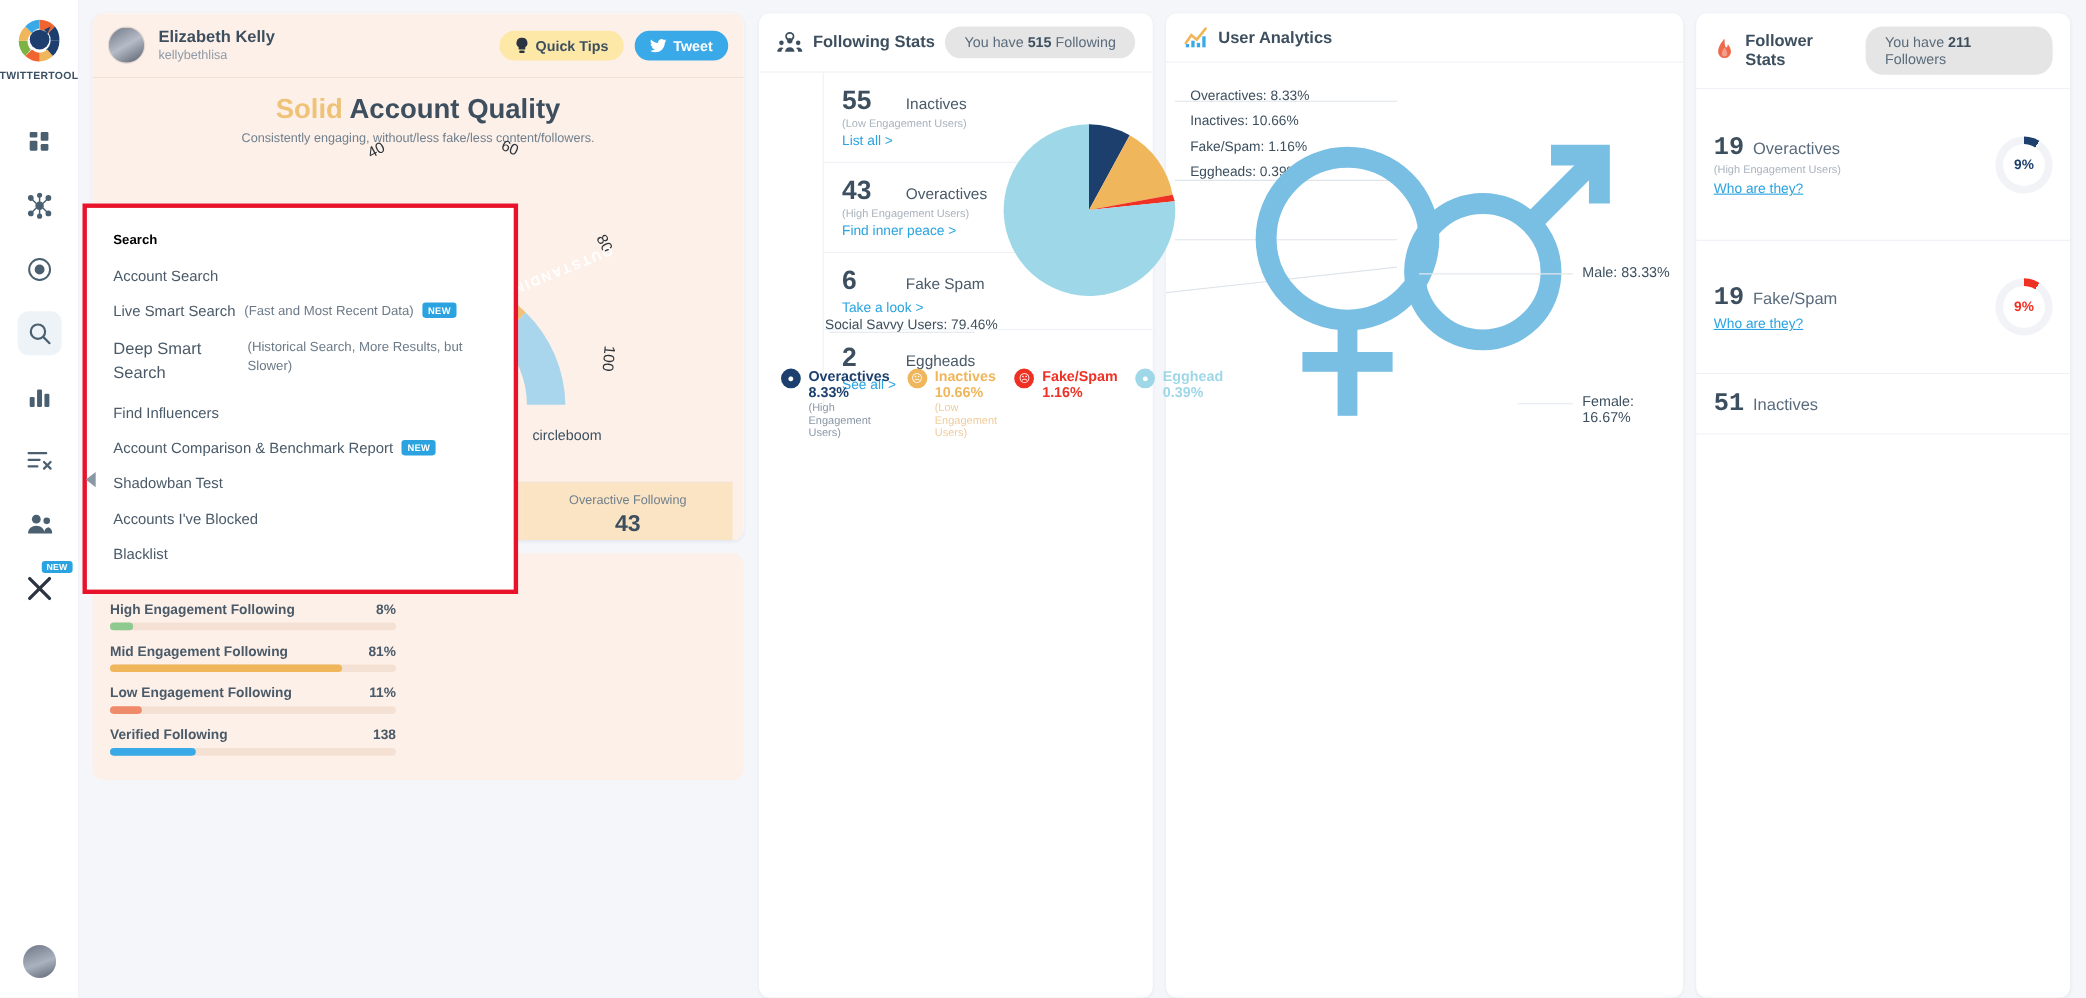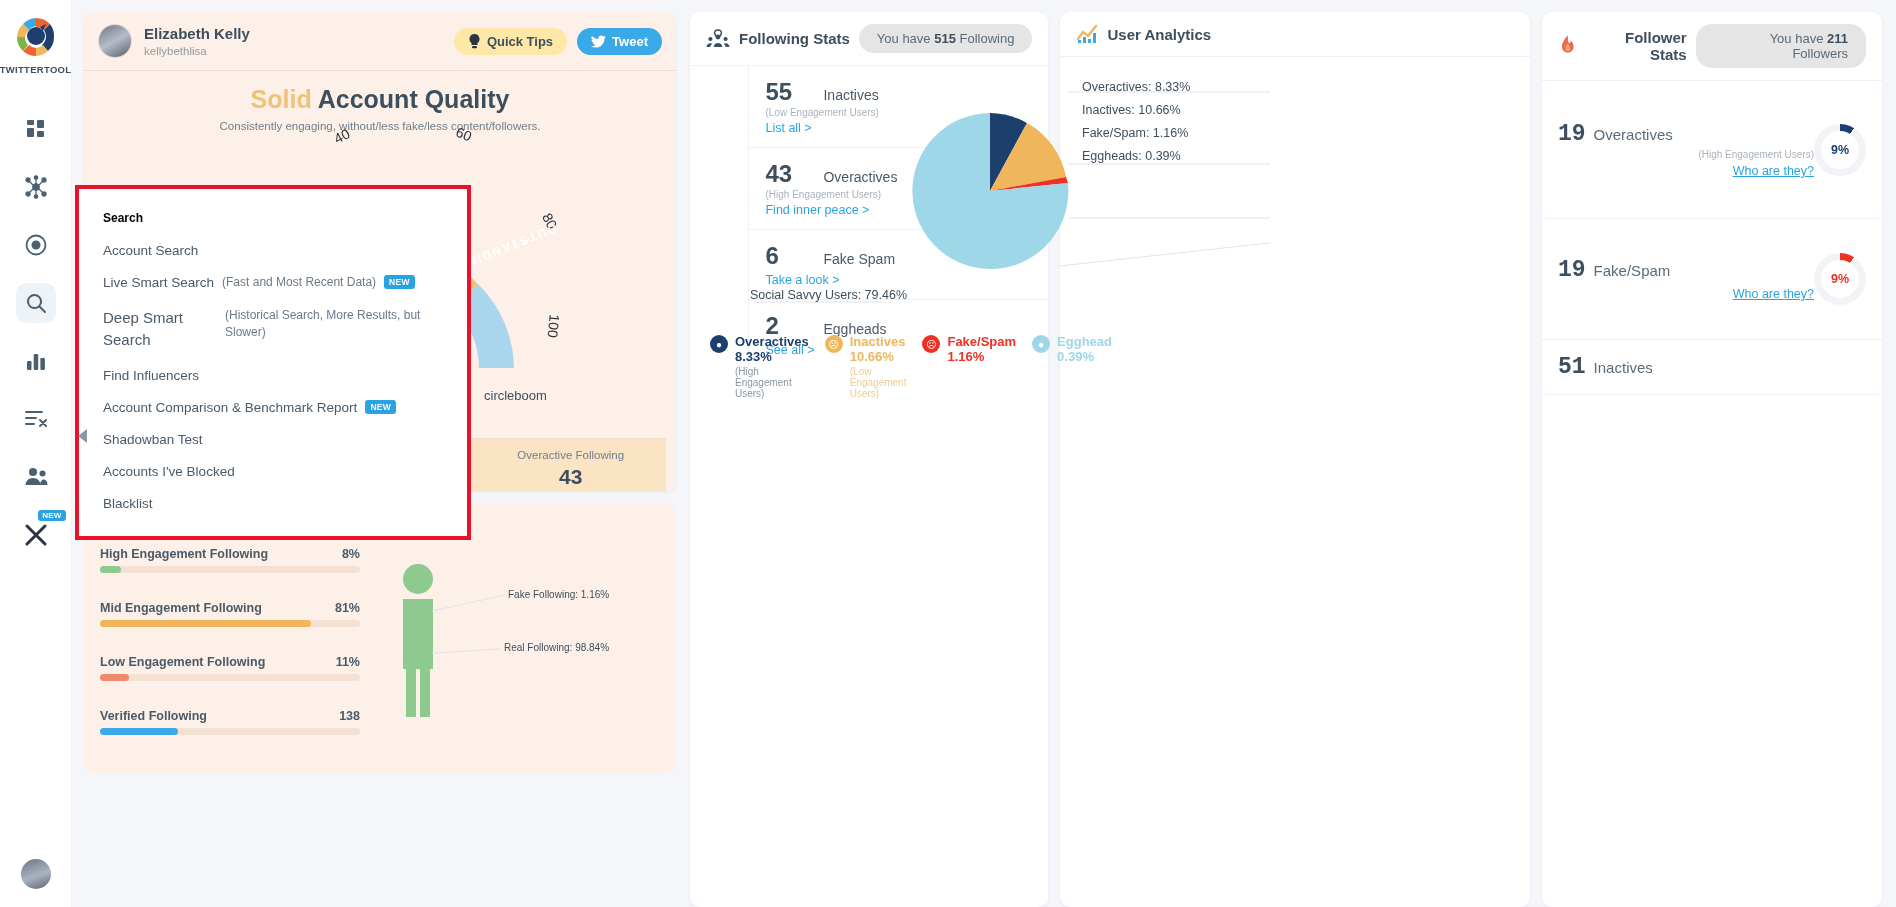--- a/index.html
+++ b/index.html
@@ -94,21 +94,21 @@
   .sb-val { font-size: 21px; font-weight: 700; color: #3d4f5e; margin-top: 4px; }
   .sb-amber { background: #fbe4c4; }
 
   
   .fc-card { background: #fdf0e9; border-radius: 10px; padding: 14px 16px 10px; }
   .fc-head { display: flex; align-items: center; gap: 8px; font-size: 15px; margin-bottom: 12px; }
   .fc-head b { color: #3d4f5e; }
   .fc-head span.light { color: #8f9aa6; }
   .fc-grid { display: flex; gap: 10px; }
   .fc-bars { width: 260px; }
-  .bar-row { margin-bottom: 28px; }
+  .bar-row { margin-bottom: 12px; }
   .bar-top { display: flex; justify-content: space-between; font-size: 12.5px; color: #4a5a68; font-weight: 700; }
   .bar-track { height: 7px; border-radius: 4px; background: #f5e1d4; margin-top: 5px; }
   .bar-fill { height: 7px; border-radius: 4px; }
   .fc-fig { flex: 1; position: relative; }
   .fig-label { position: absolute; font-size: 10px; color: #3d4f5e; }
 
   
   .panel-head {
     display: flex; align-items: center; gap: 9px;
     padding: 12px 16px; border-bottom: 1px solid #eef1f6;
@@ -133,21 +133,21 @@
 
   .fs-side { width: 300px; flex: 0 0 300px; border-left: 1px solid #eef1f6; }
   .fs-item { padding: 12px 16px; border-bottom: 1px solid #eef1f6; }
   .fs-item:last-child { border-bottom: none; }
   .fsi-top { display: flex; align-items: baseline; gap: 16px; }
   .fsi-num { font-size: 24px; font-weight: 700; color: #3d4f5e; min-width: 42px; }
   .fsi-name { font-size: 14px; color: #4a5a68; }
   .fsi-sub { font-size: 10px; color: #aab3bd; margin-top: 1px; }
   .fsi-link { font-size: 12.5px; color: #2aa3e0; margin-top: 3px; cursor: pointer; }
 
-  .row2 { display: flex; gap: 12px; flex: 1; text-align: right; }
+  .row2 { display: flex; gap: 12px; flex: 1; }
   .ua-card { flex: 1; }
   .ua-body { position: relative; height: 400px; }
   .gender-label { position: absolute; font-size: 13px; color: #3d4f5e; }
 
   .fl-card { width: 340px; flex: 0 0 340px; }
   .fl-item { display: flex; align-items: center; padding: 14px 16px; border-bottom: 1px solid #eef1f6; }
   .fl-left { flex: 1; }
   .fl-top { display: flex; align-items: baseline; gap: 8px; }
   .fl-num { font-size: 23px; font-weight: 700; color: #3d4f5e; font-family: Liberation Mono, monospace; }
   .fl-name { font-size: 15px; color: #5a6b7b; }
@@ -388,31 +388,20 @@
               <div class="bar-top">
                 <span>Verified Following</span>
                 <span>138</span>
               </div>
               <div class="bar-track">
                   <div class="bar-fill" style="width:30%;background:#3aa9e8"></div>
                 </div>
             </div>
           </div>
 
-          <div class="fc-fig">
-            <svg width="230" height="160" viewBox="0 0 230 160" style="position:absolute;left:0;top:10px;">
-              <circle cx="48" cy="22" r="15" fill="#8ec98f"></circle>
-              <path d="M33 42 h30 v70 h-30 z" fill="#8ec98f"></path>
-              <path d="M36 112 h10 v48 h-10 z M50 112 h10 v48 h-10 z" fill="#8ec98f"></path>
-              <path d="M62 54 L135 38" stroke="#dfe4ea" stroke-width="1"></path>
-              <path d="M62 96 L130 92" stroke="#dfe4ea" stroke-width="1"></path>
-            </svg>
-            <div class="fig-label" style="left:138px;top:42px;">Fake Following: 1.16%</div>
-            <div class="fig-label" style="left:134px;top:95px;">Real Following: 98.84%</div>
-          </div>
         </div>
       </div>
     </div>
 
     <div class="col-right">
 
       <div class="card">
         <div class="panel-head">
           <svg width="24" height="19" viewBox="0 0 24 20" fill="#3d4f5e">
             <path d="M12 1c-2 0-3.6 1.4-3.6 3.2 0 2.3 3.6 5 3.6 5s3.6-2.7 3.6-5C15.6 2.4 14 1 12 1z" fill="none" stroke="#3d4f5e" stroke-width="1.6"></path>
@@ -522,20 +511,34 @@
           <div class="panel-head">
             <svg width="22" height="20" viewBox="0 0 22 20">
               <path d="M2 15 L7 8 L12 12 L20 2" stroke="#f0b65b" stroke-width="2.4" fill="none" stroke-linecap="round"></path>
               <rect x="2" y="16" width="3" height="3" fill="#3aa9e8"></rect>
               <rect x="7" y="13" width="3" height="6" fill="#3aa9e8"></rect>
               <rect x="12" y="15" width="3" height="4" fill="#3aa9e8"></rect>
               <rect x="17" y="9" width="3" height="10" fill="#3aa9e8"></rect>
             </svg>
             <div class="panel-title">User Analytics</div>
           </div>
+          <div class="ua-body">
+            <svg width="520" height="330" viewBox="0 0 520 330" style="position:absolute;left:30px;top:20px;">
+              <circle cx="135" cy="140" r="74" fill="none" stroke="#79bfe4" stroke-width="19"></circle>
+              <rect cx="135" x="126" y="215" width="18" height="86" fill="#79bfe4"></rect>
+              <rect x="94" y="243" width="82" height="18" fill="#79bfe4"></rect>
+              <circle cx="258" cy="170" r="62" fill="none" stroke="#79bfe4" stroke-width="19"></circle>
+              <path d="M300 128 L358 70" stroke="#79bfe4" stroke-width="19" stroke-linecap="butt"></path>
+              <path d="M320 64 h44 v44" fill="none" stroke="#79bfe4" stroke-width="19" stroke-linejoin="miter"></path>
+              <line x1="200" y1="172" x2="340" y2="172" stroke="#e3e7ec"></line>
+              <line x1="290" y1="290" x2="340" y2="290" stroke="#e3e7ec"></line>
+            </svg>
+            <div class="gender-label" style="left:378px;top:183px;">Male: 83.33%</div>
+            <div class="gender-label" style="left:378px;top:300px;">Female: 16.67%</div>
+          </div>
         </div>
 
         <div class="card fl-card">
           <div class="panel-head">
             <svg width="20" height="22" viewBox="0 0 20 22">
               <path d="M10 0C10 0 4 6 4 12a6 6 0 0 0 12 0c0-4-3-7-3-7s0 3-1.5 3S10 0 10 0z" fill="#ef6a4b"></path>
               <path d="M10 8c0 0-2.5 3-2.5 6a2.5 2.5 0 0 0 5 0c0-3-2.5-6-2.5-6z" fill="#fff" opacity=".35"></path>
             </svg>
             <div class="panel-title">Follower Stats</div>
             <div class="head-chip">

